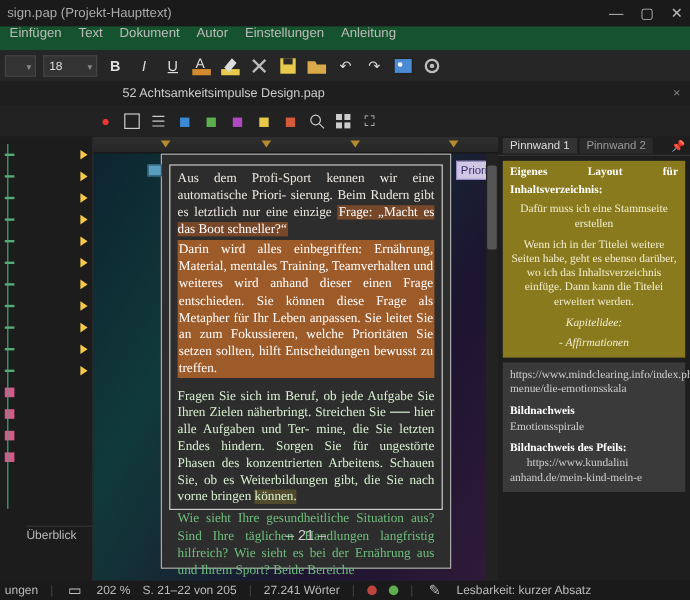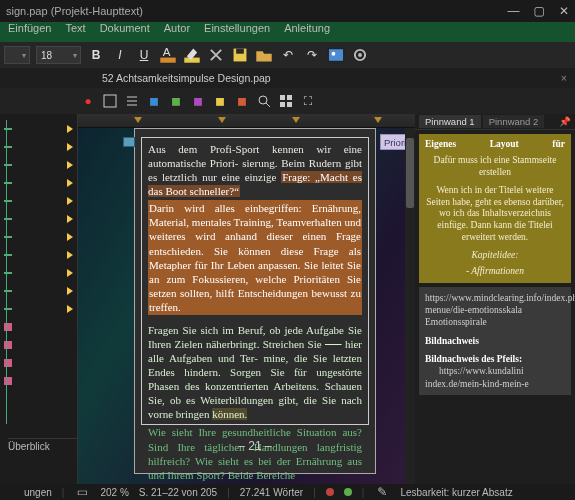--- a/index.html
+++ b/index.html
@@ -70,21 +70,21 @@
   .outline-row { height: 18px; display:flex; align-items:center; padding-left:4px; }
   .outline-tri {
     width: 0; height: 0; border-left: 6px solid #f6c84b;
     border-top: 4px solid transparent; border-bottom: 4px solid transparent;
     margin-left: auto; margin-right: 4px;
   }
   .outline-dash { width: 8px; height: 2px; background:#5a7; margin-right:4px; }
   .outline-sq { width:8px; height:8px; background:#d45a8a; }
   .branch { position:absolute; left:6px; width:1px; background:#4a7; top:6px; bottom:60px; }
   .leftcol .overview-label {
-    position:absolute; bottom:32px; left:8px; color:#bbb; font-size:10px;
+    position:absolute; bottom:32px; left:22px; color:#bbb; font-size:10px;
     border-top:1px solid #333; width:70px; padding-top:2px;
   }
   
   .center {
     flex: 1; background: #252525; position: relative; overflow:hidden;
   }
   .ruler {
     height: 14px; background: linear-gradient(#2f2f2f,#262626);
     border-bottom:1px solid #111; position:relative;
   }
@@ -148,21 +148,21 @@
   }
   .note2 b { color:#fff; }
   .scrollbar-v {
     position:absolute; right:0; top:14px; bottom:0; width:10px; background:#222;
   }
   .scrollbar-v .thumb { position:absolute; left:1px; right:1px; top:10px; height:70px; background:#555; border-radius:2px;}
   
   .statusbar {
     position:absolute; left:0; right:0; bottom:0; height:16px;
     background:#1a1a1a; display:flex; align-items:center; gap:10px;
-    padding:0 24px; color:#bbb; font-size:10px;
+    padding:0 4px; color:#bbb; font-size:10px;
   }
   .statusbar .sep { color:#444; }
   .statusbar .dot { width:8px; height:8px; border-radius:50%; }
   .statusbar .green { background:#5fae4d; }
   .statusbar .red { background:#c0443e; }
 </style>
 </head>
 <body>
 
 <div class="titlebar">
@@ -391,33 +391,36 @@
       <div class="tab">Pinnwand 2</div>
       <div class="pinicon">📌</div>
     </div>
 
     <div class="note">
       <div class="hdr">
         <span>Eigenes</span>
         <span>Layout</span>
         <span>für</span>
       </div>
+      <div class="hdr">
+          <span>Inhaltsverzeichnis:</span>
+        </div>
       <div style="margin-top:4px">Dafür muss ich eine Stammseite erstellen</div>
       <div style="margin-top:6px">Wenn ich in der Titelei weitere Seiten habe, geht es ebenso darüber, wo ich das Inhaltsverzeichnis einfüge. Dann kann die Titelei erweitert werden.</div>
       <div style="margin-top:6px"><em>Kapitelidee:</em></div>
       <div style="margin-top:4px"><em>- Affirmationen</em></div>
     </div>
 
     <div class="note2">
       <div>https://www.mindclearing.info/index.php/de/mc-menue/die-emotionsskala</div>
+      <div style="margin-top:6px"><b>Bildnachweis</b></div>
       <div>Emotionsspirale</div>
-      <div style="margin-top:6px"><b>Bildnachweis</b></div>
       <div style="margin-top:6px"><b>Bildnachweis des Pfeils:</b></div>
       <div style="padding-left:14px">https://www.kundalini</div>
-      <div>index.de/mein-kind-mein-e</div>
+      <div>anhand.de/mein-kind-mein-e</div>
     </div>
   </div>
 
 </div>
 
 <div class="statusbar">
   <span>ungen</span>
   <span class="sep">|</span>
   <span class="ico">▭</span>
   <span>202 %</span>

